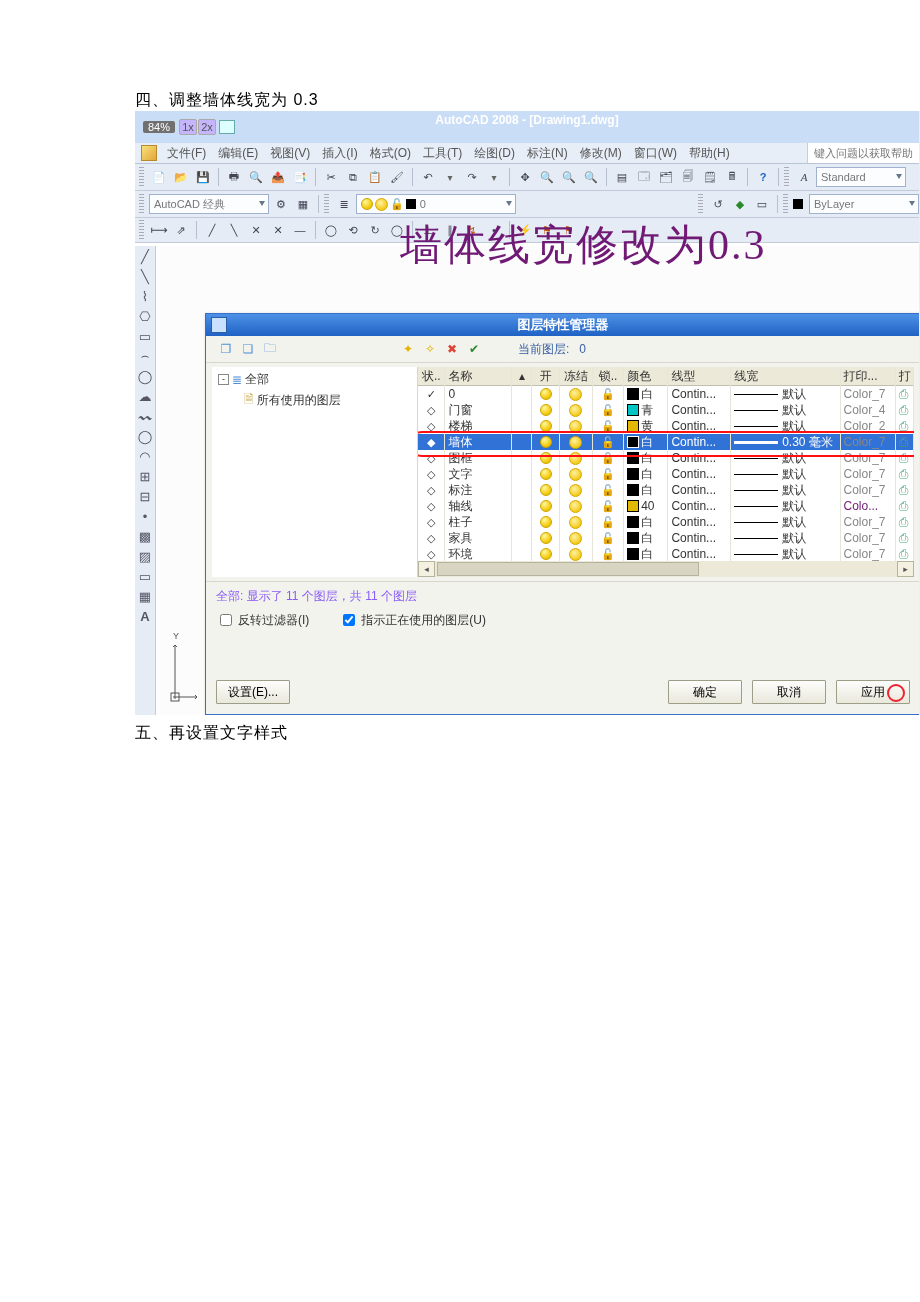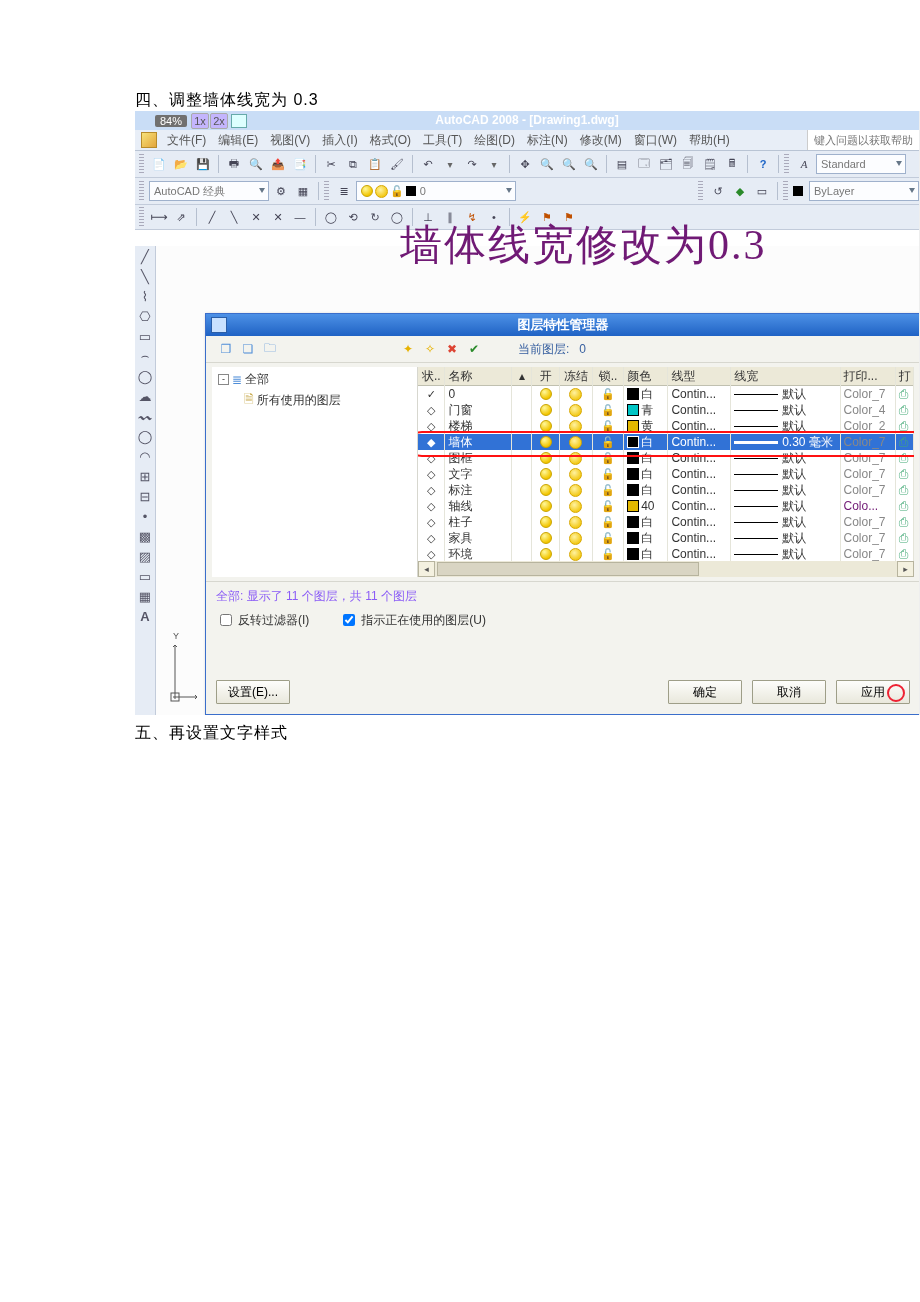--- a/index.html
+++ b/index.html
@@ -1,21 +1,21 @@
 <!DOCTYPE html>
 <html><head>
 <meta charset="utf-8">
 <style>
   body { margin:0; padding:0; background:#fff; font-family: "Microsoft YaHei", SimSun, Arial, sans-serif; font-size:14px; color:#000; width:920px; }
   .page { padding: 90px 0 0 135px; }
   .heading { font-size:16px; letter-spacing:1px; }
   .heading2 { font-size:16px; letter-spacing:1px; margin-top:8px; }
   .shot-wrap { width:784px; height:604px; background:#fff; position:relative; overflow:hidden; border-right:1px solid #eee; }
   
-  .titlebar { height:19px; display:flex; align-items:center; background:#c9ddf6; padding-left:20px; position:relative; }
+  .titlebar { height:32px; display:flex; align-items:center; background:#c9ddf6; padding-left:8px; position:relative; }
   .zoom-pct { font-size:11px; color:#fff; background:#707070; padding:0 5px; border-radius:2px; margin-right:4px; }
   .zoom-chip { display:inline-flex; align-items:center; justify-content:center; width:16px; height:14px; font-size:11px; color:#555; background:#c4b5fd; border:1px solid #aaa; border-radius:2px; margin-right:1px;}
   .zoom-sq { width:14px; height:12px; border:1px solid #6aa; margin-left:2px; background:#dff; }
   .win-title-band { position:absolute; left:0; right:0; top:0; height:20px;
     background:linear-gradient(to bottom,#5aa4ef 0%,#3b87dc 45%,#2a6fc9 100%);
     z-index:-1;}
   .win-title-text { position:absolute; left:0; right:0; text-align:center; top:2px; font-size:12px; color:#fff; font-weight:bold;}
   
   .menubar { height:20px; background:#e8eef7; border-bottom:1px solid #b9c4d4; display:flex; align-items:center; font-size:12px; color:#555; }
   .menubar .fileicon { width:14px; height:14px; margin:0 4px 0 6px; background:linear-gradient(135deg,#f7e27a,#e3a53a); border:1px solid #b78b2a; }

